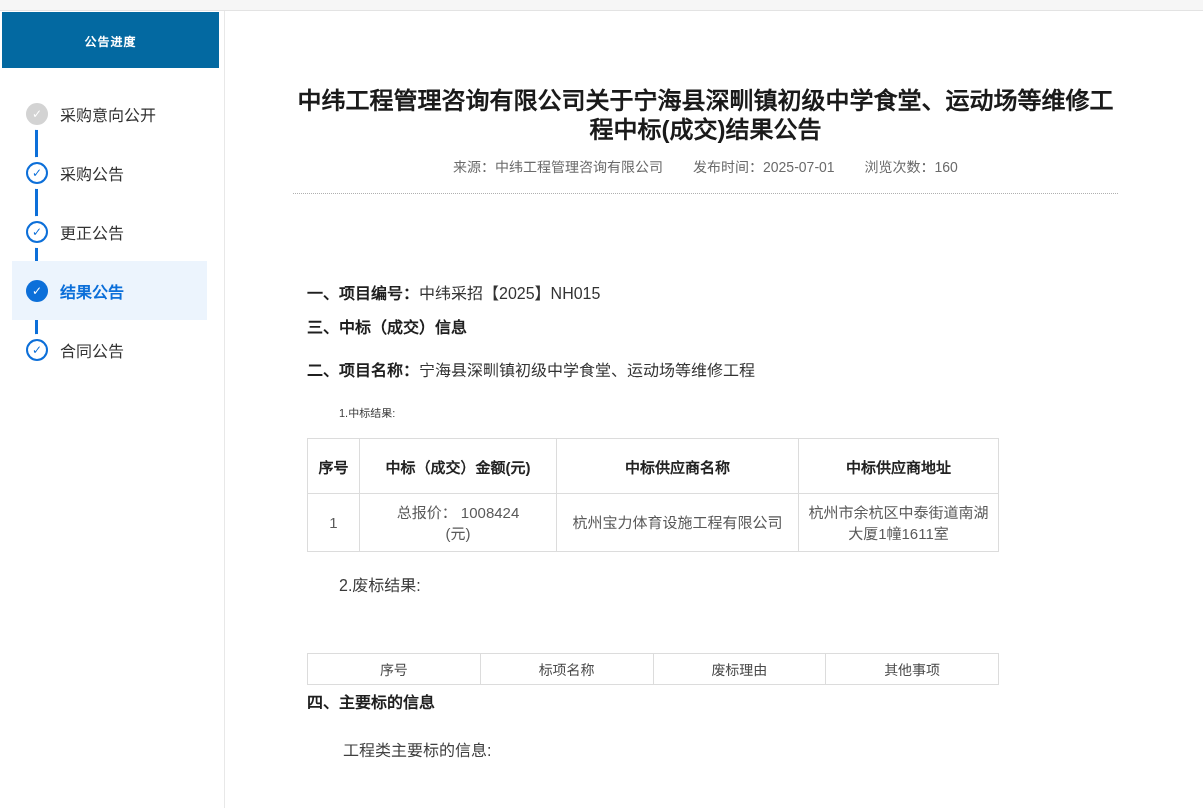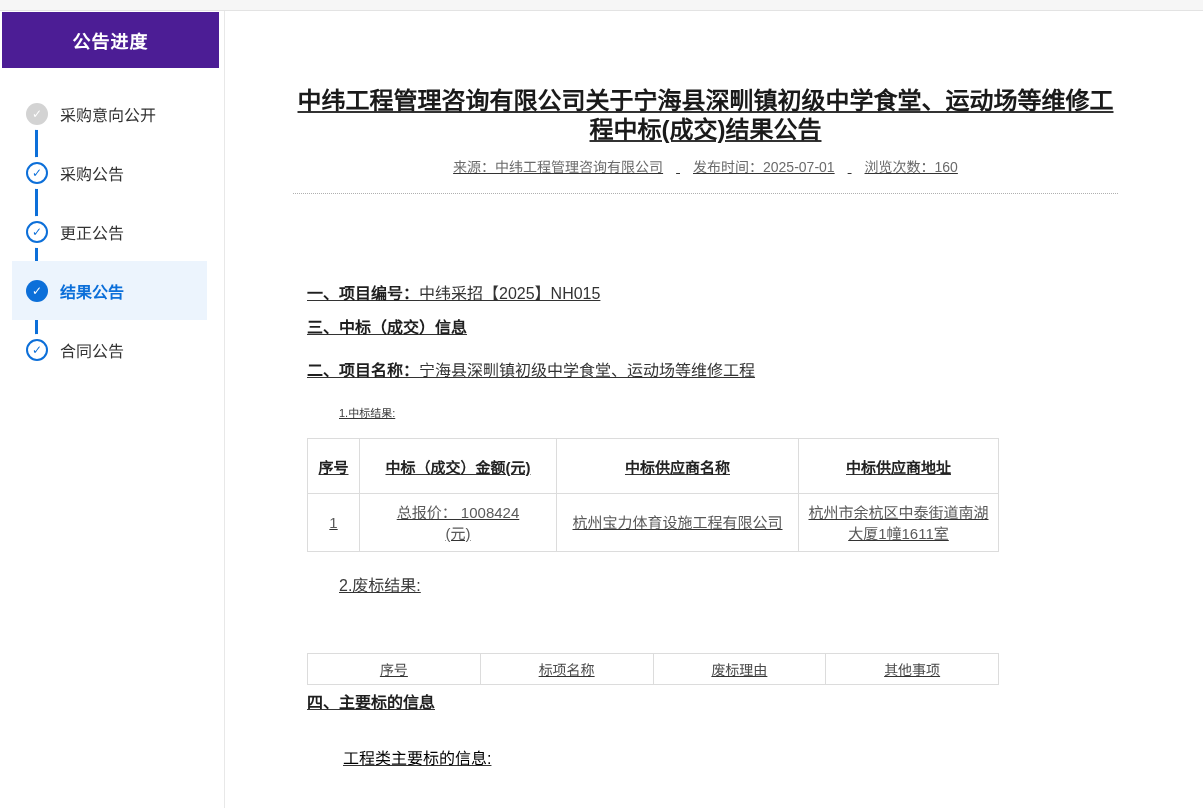--- a/index.html
+++ b/index.html
@@ -5,40 +5,40 @@
   * { margin:0; padding:0; box-sizing:border-box; }
   html,body { width:1203px; height:809px; background:#fff; overflow:hidden;
               font-family:"Liberation Sans","DejaVu Sans",sans-serif; color:#333; }
 
   .top-strip { height:11px; width:100%; background:#f6f6f6; border-bottom:1px solid #e3e3e3; }
 
   .layout { display:flex; height:797px; }
 
   
   .sidebar { width:225px; flex:0 0 225px; border-right:1px solid #e8e8e8; background:#fff; }
-  .sidebar-header { margin:1px 5px 0 2px; height:56px; background:#4c1d95;
+  .sidebar-header { margin:1px 5px 0 2px; height:56px; background:#0369a1;
                     display:flex; align-items:center; justify-content:center;
-                    color:#fff; font-size:18px; font-weight:bold; letter-spacing:1px; }
+                    color:#fff; font-size:12px; font-weight:bold; letter-spacing:1px; }
   .timeline { position:relative; margin-top:16px; }
   .timeline-line { position:absolute; left:35px; top:29px; bottom:29px; width:3px; background:#0c6fd9; }
   .step { position:relative; height:59px; display:flex; align-items:center;
           padding-left:14px; margin-right:17px; margin-left:12px; cursor:default; }
   .step-icon { width:22px; height:22px; border-radius:50%; flex:0 0 22px;
                display:flex; align-items:center; justify-content:center;
                font-size:12px; font-weight:bold; position:relative; z-index:1;
                box-shadow:0 0 0 5px #fff; }
   .state-inactive .step-icon { background:#d3d3d3; color:#fff; }
   .state-done .step-icon { background:#fff; color:#0c6fd9; border:2px solid #0c6fd9; }
   .state-active { background:#ecf4fd; }
   .state-active .step-icon { background:#0c6fd9; color:#fff; box-shadow:0 0 0 5px #ecf4fd; }
   .step-label { margin-left:12px; font-size:16px; color:#333; }
   .state-active .step-label { color:#0c6fd9; font-weight:bold;text-align:right; }
 
   
-  .main { flex:1; overflow:hidden;text-decoration:underline; }
+  .main { flex:1; overflow:hidden; }
   .content { width:825px; margin-left:68px; padding-top:75px; }
   .doc-title { font-size:24px; font-weight:bold; color:#1a1a1a; text-align:center;
                line-height:29px; }
   .meta { margin-top:12px; text-align:center; font-size:14px; color:#6b6b6b; }
   .meta-item { margin:0 13px; }
   .dotted-divider { margin-top:17px; border-bottom:1px dotted #b0b0b0; height:1px; }
 
   .inner { margin:0 5px 0 14px; }
   .sec { font-size:16px; line-height:19px; }
   .sec-label { font-weight:bold; color:#1f1f1f; }
@@ -54,21 +54,21 @@
   .award-table th, .award-table td { border:1px solid #dcdcdc; text-align:center; vertical-align:middle; }
   .award-table th { height:55px; font-size:15px; font-weight:bold; color:#222; padding:4px 10px; }
   .award-table td { height:58px; font-size:15px; color:#5a5a5a; padding:4px 8px; white-space:pre-line; line-height:21px; }
   .col-seq { width:52px; } .col-amount { width:197px; } .col-name { width:242px; }
 
   .rejected-table { margin-top:57px; }
   .rejected-table th { border:1px solid #dcdcdc; height:31px; font-size:14px; font-weight:normal;
                        color:#4a4a4a; text-align:center; width:25%; }
 
   .sec4 { margin-top:8px; }
-  .note-line { margin-top:33px; margin-left:36px; font-size:16px; color:#000000; }
+  .note-line { margin-top:25px; margin-left:36px; font-size:16px; color:#404040; }
 </style>
 </head>
 <body>
 
 <div class="top-strip"></div>
 
 <div class="layout">
 
   <aside class="sidebar">
     <div class="sidebar-header">公告进度</div>

